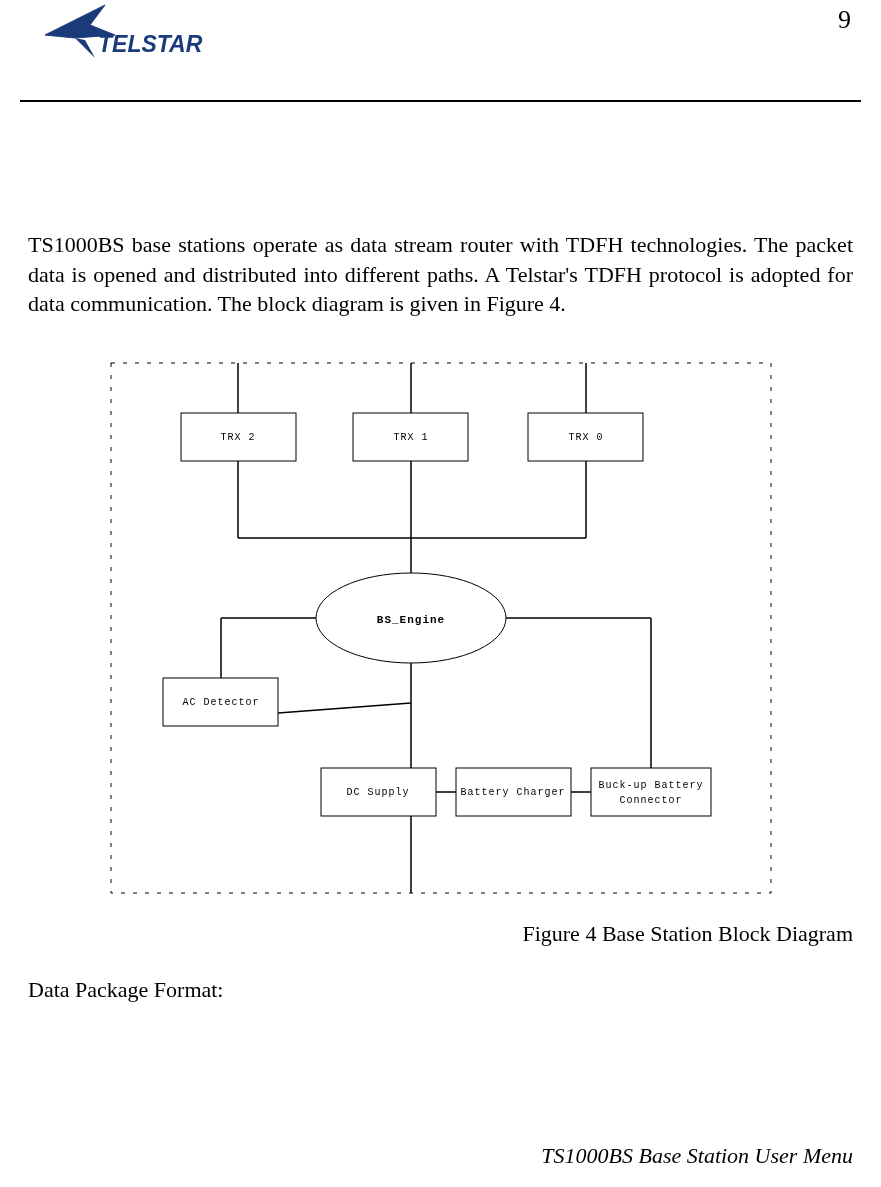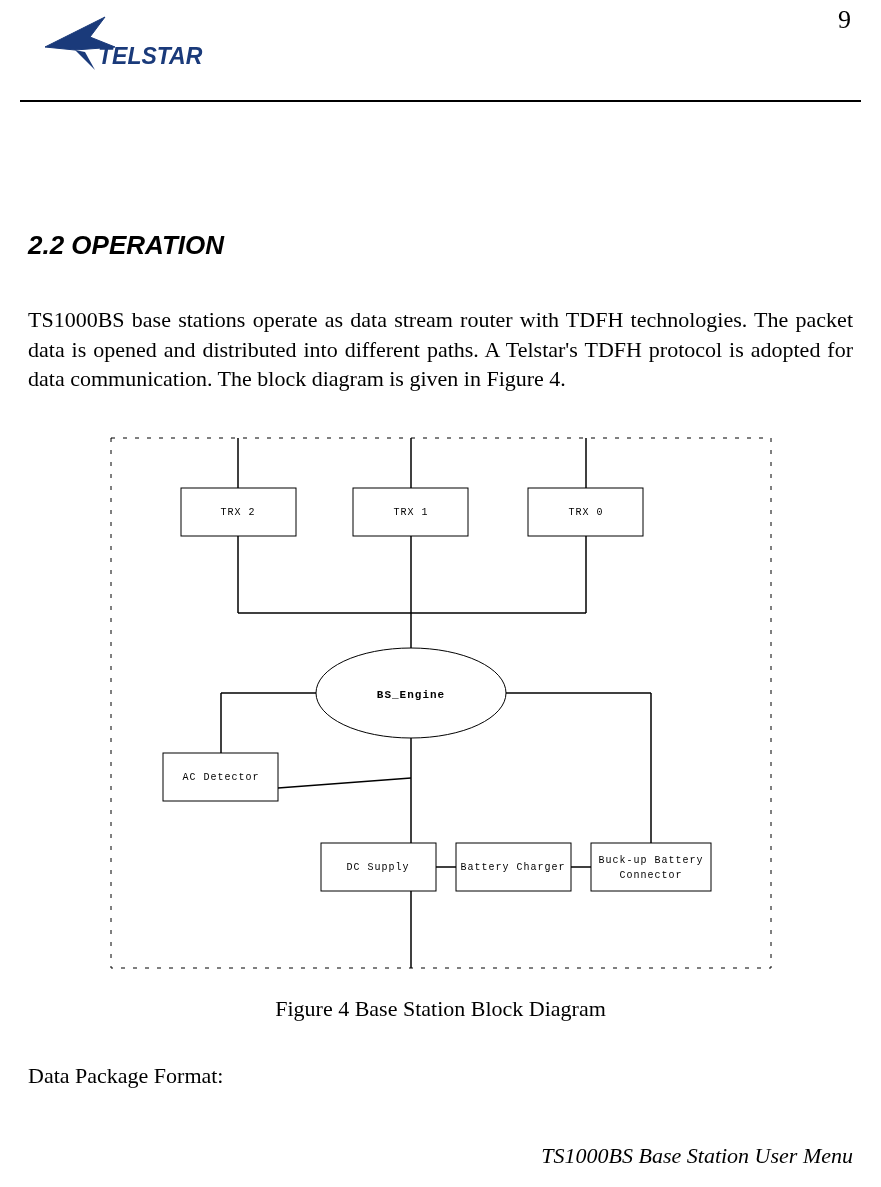--- a/index.html
+++ b/index.html
@@ -12,21 +12,21 @@
       color: #000;
     }
     .header {
       position: relative;
       height: 100px;
       padding: 10px 20px 0 40px;
     }
     .logo-group {
       position: absolute;
       left: 40px;
-      top: 12px;
+      top: 0;
     }
     .page-number {
       position: absolute;
       right: 30px;
       top: 5px;
       font-size: 26px;
     }
     .header-rule {
       position: absolute;
       left: 20px;
@@ -49,24 +49,24 @@
       font-size: 22px;
       line-height: 1.35;
       text-align: justify;
       margin-bottom: 24px;
     }
     .diagram {
       margin: 0 auto;
       display: block;
     }
     .figure-caption {
-      text-align: center;
+      text-align: right;
       font-size: 22px;
       margin-top: 18px;
-      margin-bottom: 41px;
+      margin-bottom: 30px;
     }
     .subheading {
       font-size: 22px;
       margin-bottom: 15px;
     }
     .footer {
       position: absolute;
       bottom: 18px;
       right: 28px;
       font-style: italic;
@@ -94,21 +94,20 @@
       <path d="M 5 35 L 45 15 L 65 5 L 50 25 L 75 35 L 35 38 L 5 35 Z" fill="#1a3a7a" stroke="#1a3a7a" stroke-width="1"></path>
       <path d="M 35 38 L 55 58 L 45 40 Z" fill="#1a3a7a"></path>
       <text x="58" y="52" font-family="Arial" font-size="23" font-weight="bold" font-style="italic" fill="#1a3a7a">TELSTAR</text>
     </svg>
   </div>
   <div class="page-number">9</div>
 </div>
 <div class="header-rule"></div>
 
 <div class="content">
-  <h2 class="section-heading">2.2 OPERATION</h2>
   <p class="paragraph">TS1000BS base stations operate as data stream router with TDFH technologies. The packet data is opened and distributed into different paths. A Telstar's TDFH protocol is adopted for data communication. The block diagram is given in Figure 4.</p>
 
   <svg class="diagram" width="700" height="560" viewBox="0 0 700 560">
 
     <rect x="20" y="20" width="660" height="530" fill="none" stroke="#000" stroke-width="1" stroke-dasharray="4 8"></rect>
 
     <line x1="147" y1="20" x2="147" y2="70" stroke="#000" stroke-width="1.5"></line>
     <line x1="320" y1="20" x2="320" y2="70" stroke="#000" stroke-width="1.5"></line>
     <line x1="495" y1="20" x2="495" y2="70" stroke="#000" stroke-width="1.5"></line>
 

